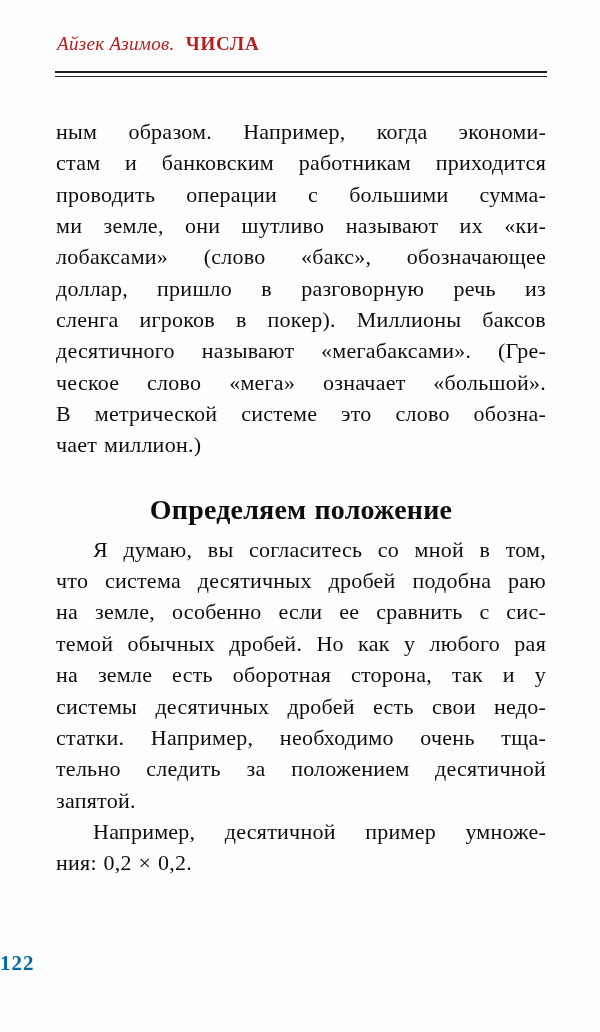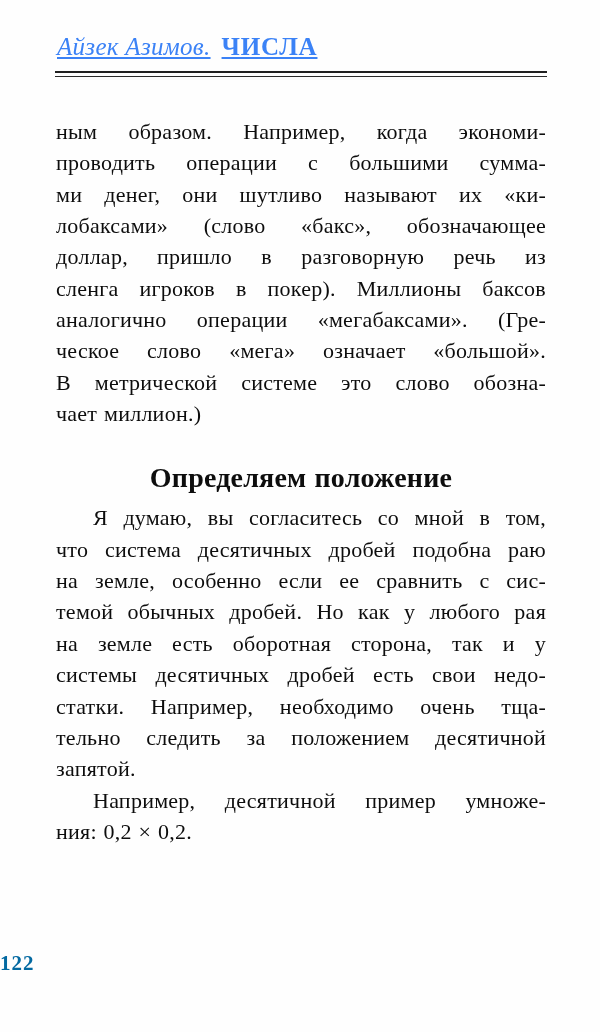--- a/index.html
+++ b/index.html
@@ -14,24 +14,23 @@
     margin: 0 auto;
     background: #fefefe;
     color: #101010;
     font-family: "Liberation Serif", "DejaVu Serif", serif;
     overflow: hidden;
   }
   .running-head {
     position: absolute;
     left: 57px;
     top: 33px;
-    font-size: 25px;
-    color: #3b82f6;
+    font-size: 19px;
+    color: #b91c1c;
     white-space: nowrap;
-    text-decoration: underline;
   }
   .rh-author {
     font-style: italic;
     letter-spacing: 0.3px;
   }
   .rh-title {
     margin-left: 11px;
     letter-spacing: 0.8px;
     font-weight: 600;
   }
@@ -93,26 +92,27 @@
   <div class="running-head">
     <span class="rh-author">Айзек Азимов.</span><span class="rh-title">ЧИСЛА</span>
   </div>
 
   <div class="rule"></div>
 
   <div class="text-column">
 
     <div class="para">
         <div class="tline">ным образом. Например, когда экономи-</div>
+        <div class="tline">стам и банковским работникам приходится</div>
         <div class="tline">проводить операции с большими сумма-</div>
-        <div class="tline">ми денег, они шутливо называют их «ки-</div>
+        <div class="tline">ми земле, они шутливо называют их «ки-</div>
         <div class="tline">лобаксами» (слово «бакс», обозначающее</div>
         <div class="tline">доллар, пришло в разговорную речь из</div>
         <div class="tline">сленга игроков в покер). Миллионы баксов</div>
-        <div class="tline">аналогично операции «мегабаксами». (Гре-</div>
+        <div class="tline">десятичного называют «мегабаксами». (Гре-</div>
         <div class="tline">ческое слово «мега» означает «большой».</div>
         <div class="tline">В метрической системе это слово обозна-</div>
         <div class="tline tlast">чает миллион.)</div>
       </div>
 
     <div class="section-heading">
       <div>Определяем положение</div>
     </div>
 
     <div class="para" data-indent-first="">

